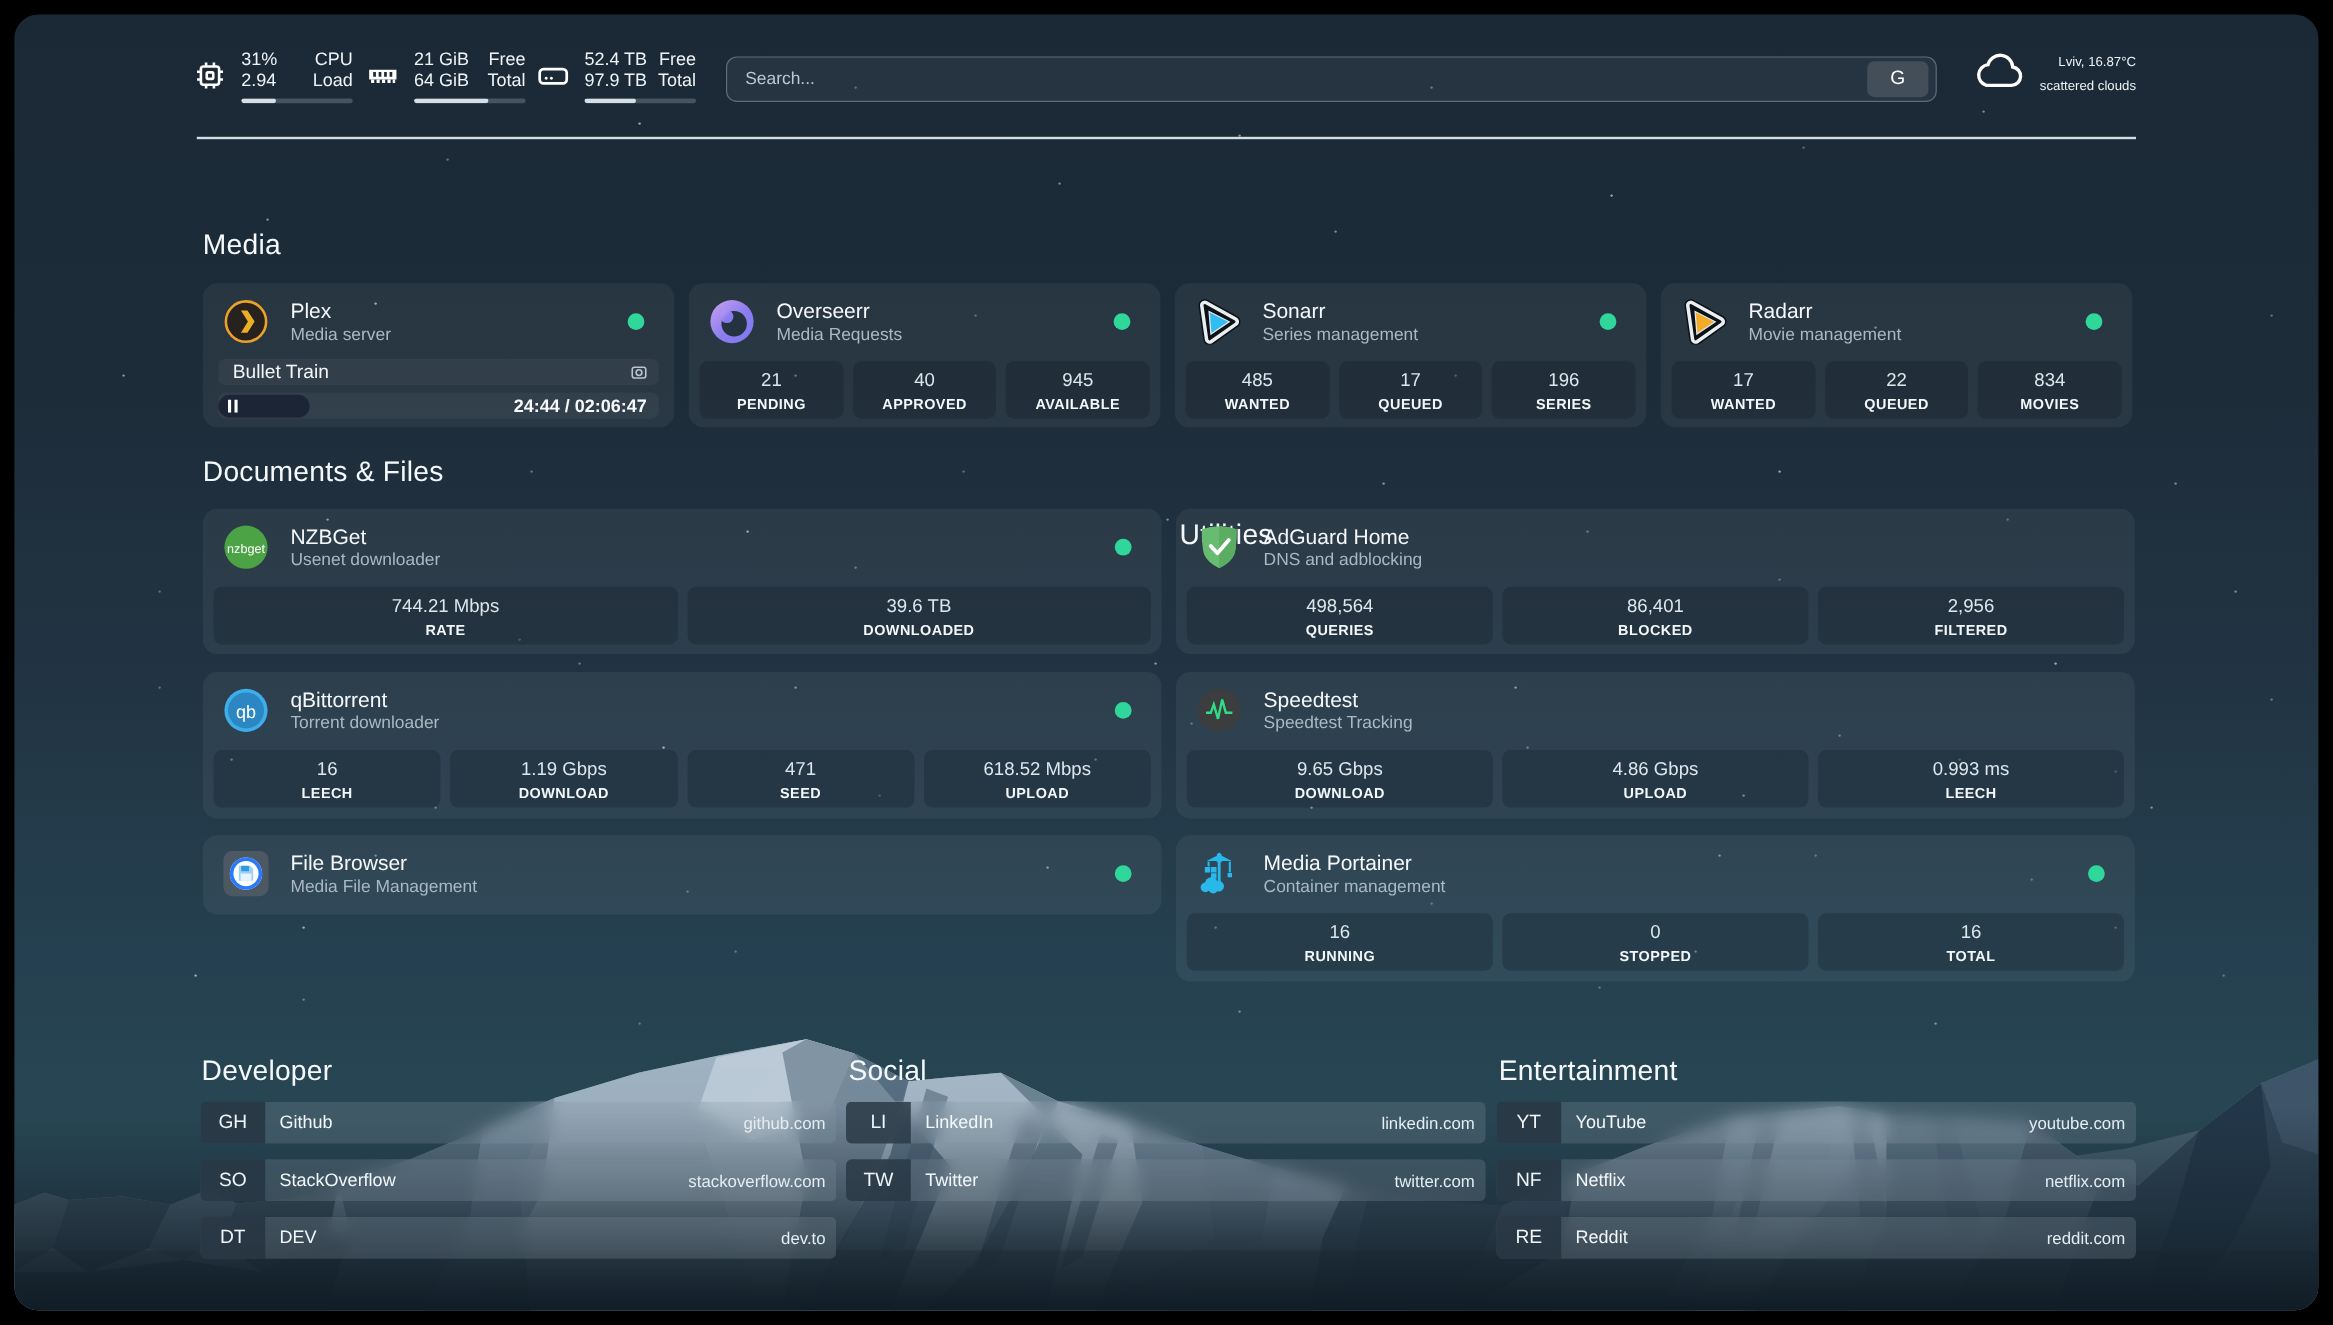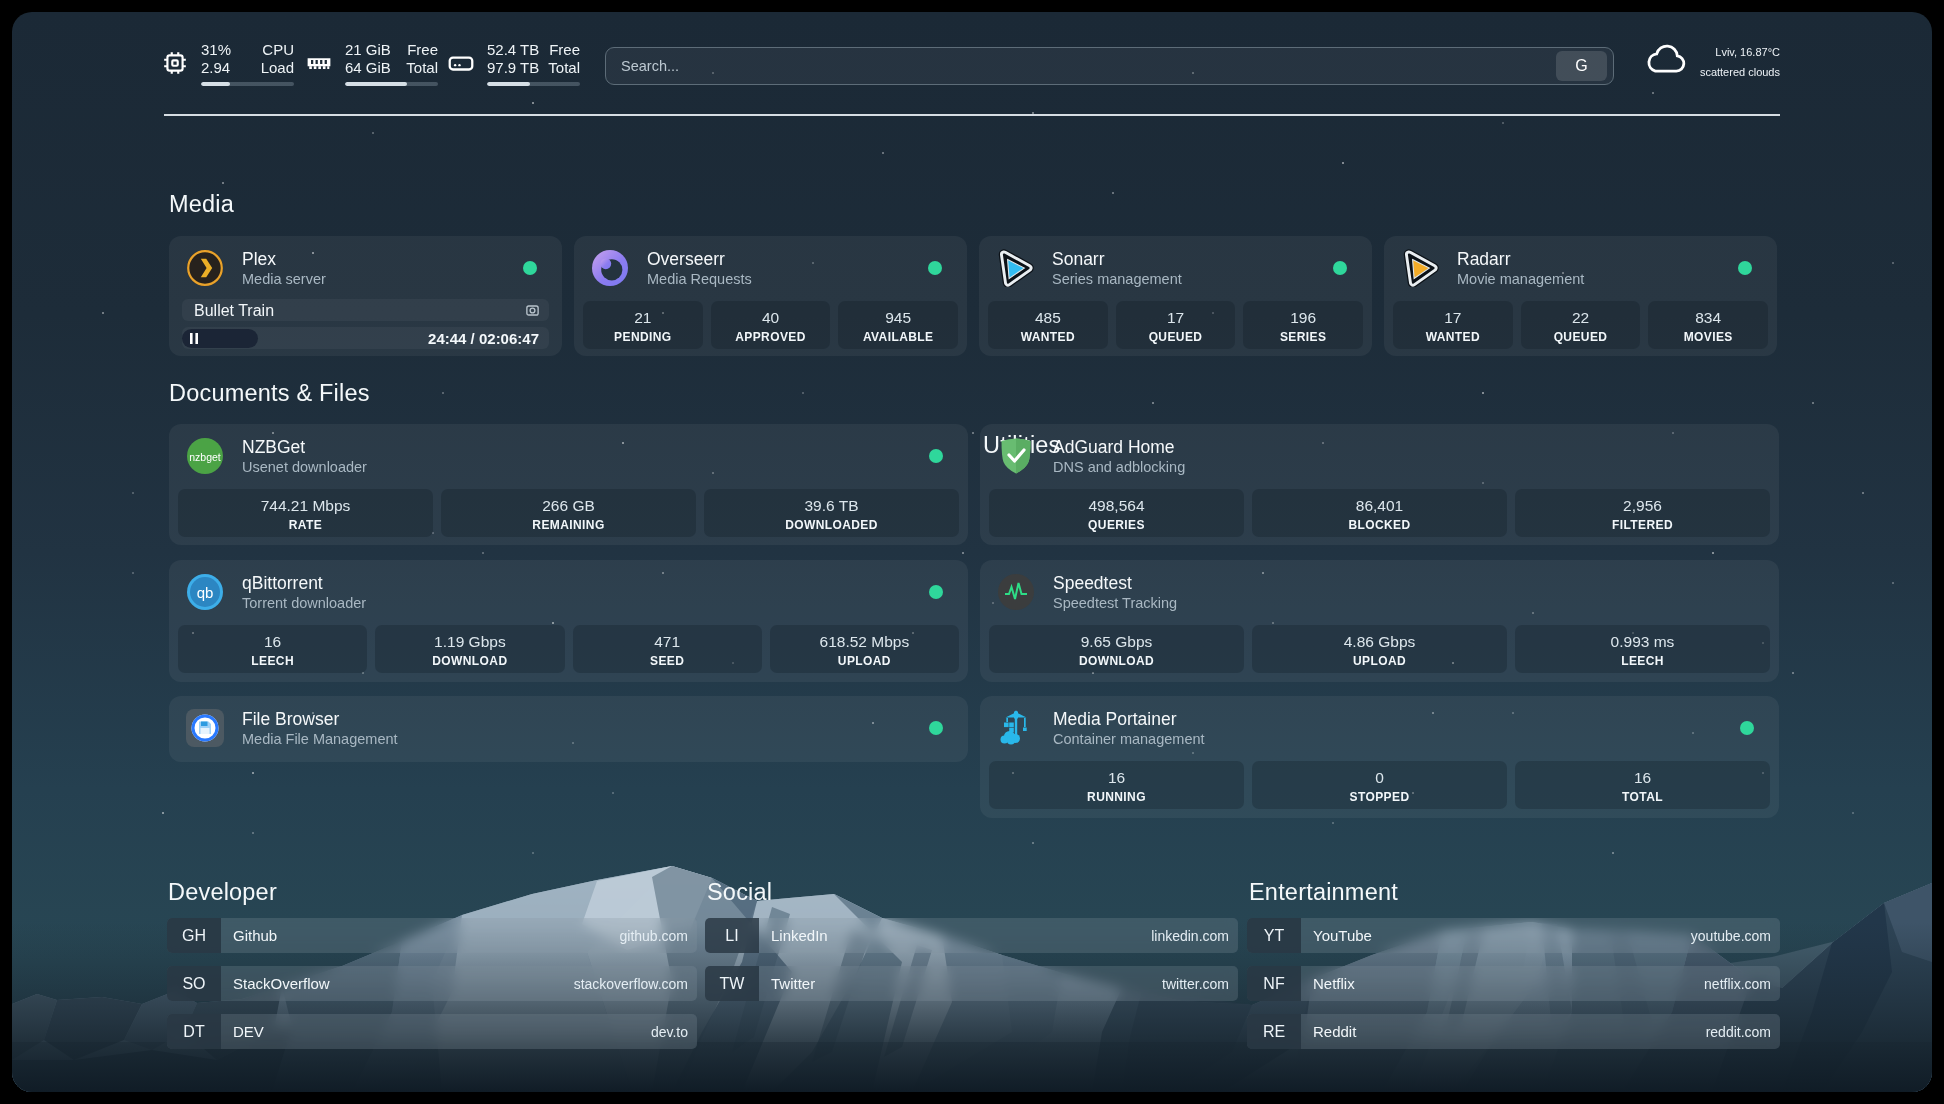--- a/index.html
+++ b/index.html
@@ -324,24 +324,20 @@
             <div class="t2">Usenet downloader</div>
           </div>
         <div class="dot"></div>
       </div>
       <div class="stats">
         <div class="stat">
             <div class="v">744.21 Mbps</div>
             <div class="l">RATE</div>
           </div>
         <div class="stat">
-            <div class="v">266 GB</div>
-            <div class="l">REMAINING</div>
-          </div>
-        <div class="stat">
             <div class="v">39.6 TB</div>
             <div class="l">DOWNLOADED</div>
           </div>
       </div>
     </div>
     <div class="card" style="left:5px; top:548px; width:799px; height:122px;">
       <div class="head">
         <svg class="licon" viewBox="0 0 38 38">
             <circle cx="19" cy="19" r="18" fill="#3daee9"></circle>
             <circle cx="19" cy="19" r="15" fill="#2c86c2"></circle>

